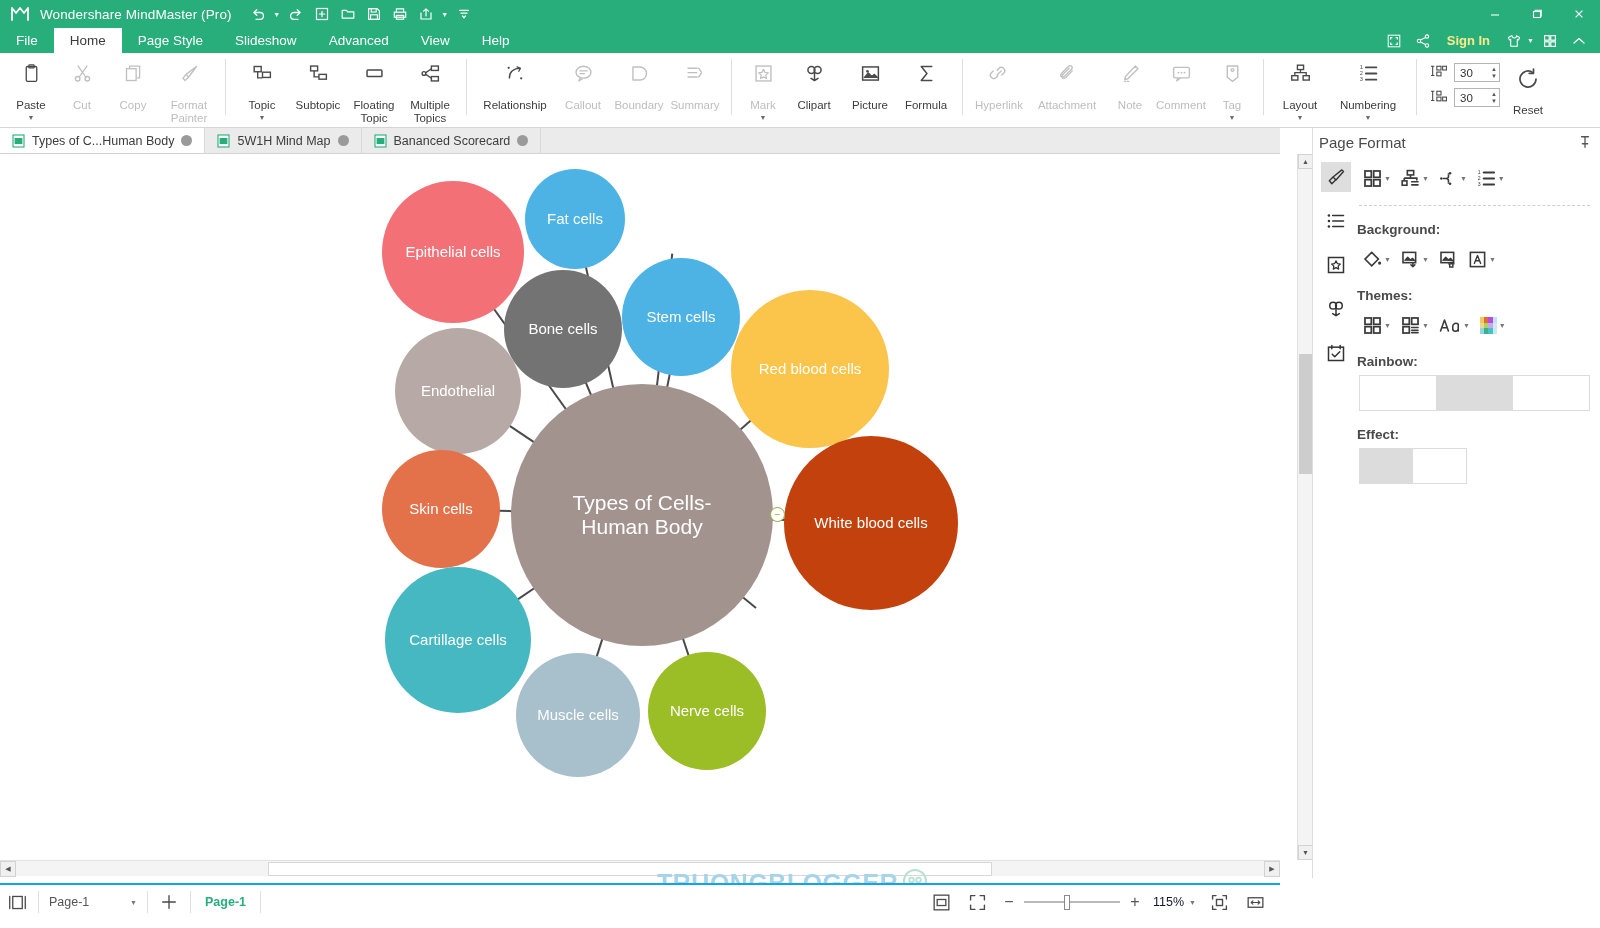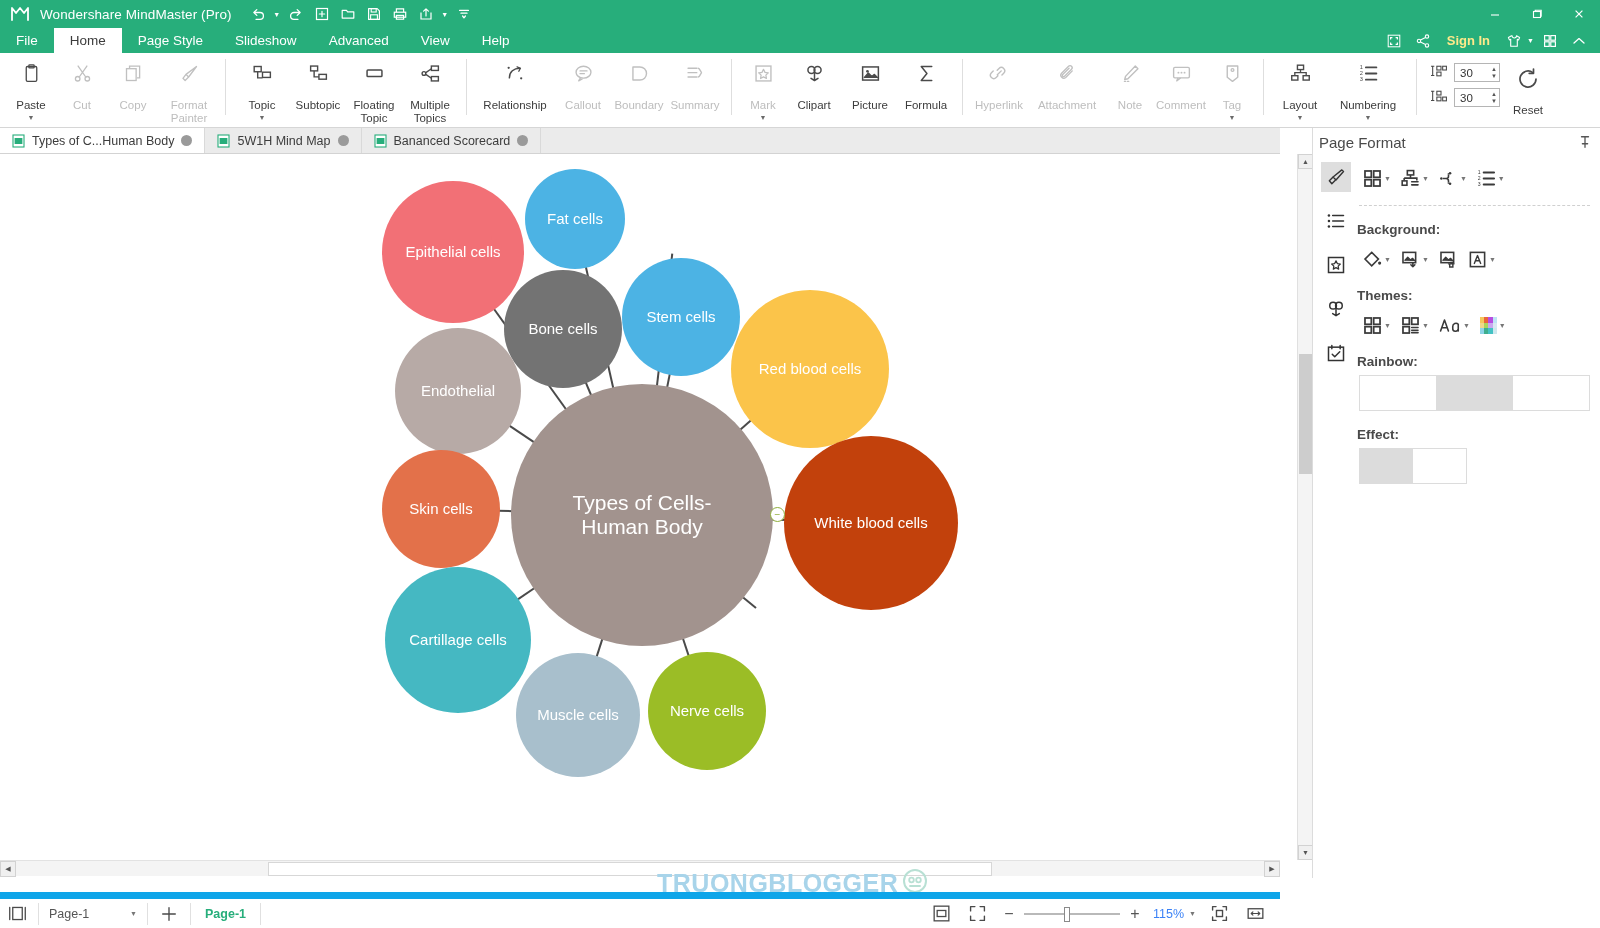--- a/index.html
+++ b/index.html
@@ -220,22 +220,22 @@
   .swatch.sel { background: #dcdcdc; }
   .swatch-row.effect { width: 108px; }
   .rainbow-mini {
     width: 17px; height: 17px; display: grid;
     grid-template-columns: repeat(4, 1fr); grid-template-rows: repeat(3, 1fr);
   }
   .rainbow-mini i { display: block; }
 
   
   .statusbar {
-    position: absolute; left: 0; bottom: 0; width: 1280px; height: 36px;
-    background: #ffffff; border-top: 7px solid #0ea5e9;
+    position: absolute; left: 0; bottom: 9px; width: 1280px; height: 36px;
+    background: #ffffff; border-top: 2px solid #0ea5e9;
     display: flex; align-items: center;
   }
   .sb-ico {
     width: 34px; height: 36px; display: flex; align-items: center;
     justify-content: center; color: #4a4a4a; cursor: pointer;
   }
   .sb-sep { width: 1px; height: 22px; background: #e0e0e0; margin: 0 4px; }
   .sb-select {
     display: flex; align-items: center; justify-content: space-between;
     width: 100px; height: 22px; padding: 0 6px; font-size: 12.5px;
@@ -263,21 +263,21 @@
     align-items: center; cursor: pointer;
   }
   .zoom-track::before {
     content: ''; position: absolute; left: 0; right: 0; top: 12px;
     height: 2px; background: #b9b9b9;
   }
   .zoom-thumb {
     position: absolute; left: 40px; top: 6px; width: 6px; height: 15px;
     background: #fff; border: 1px solid #8a8a8a;
   }
-  .zoom-pct { font-size: 12.5px; color: #3b82f6; padding: 0 3px; cursor: pointer; }
+  .zoom-pct { font-size: 12.5px; color: #0f172a; padding: 0 3px; cursor: pointer; }
   .zoom-caret { font-size: 7px; color: #777; margin-right: 4px; cursor: pointer; }
 </style>
 </head>
 <body>
 
 <div class="app">
 
   <div class="titlebar">
     <div class="app-logo">
       <svg width="20" height="20" viewBox="0 0 20 20">

